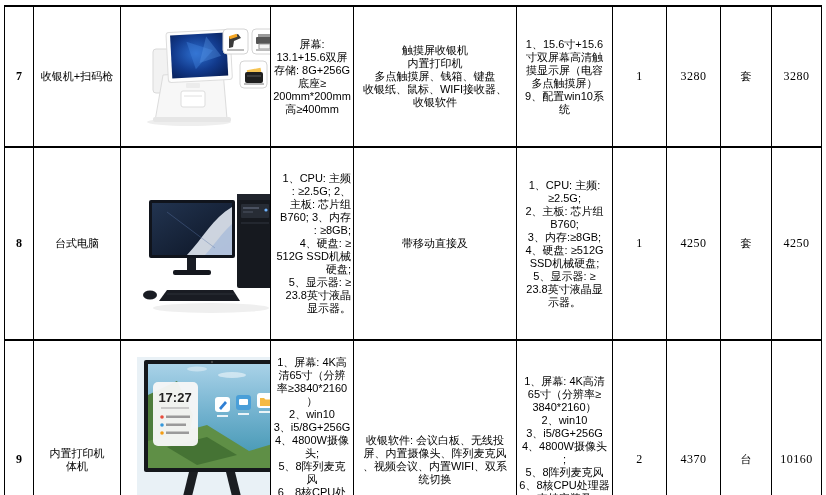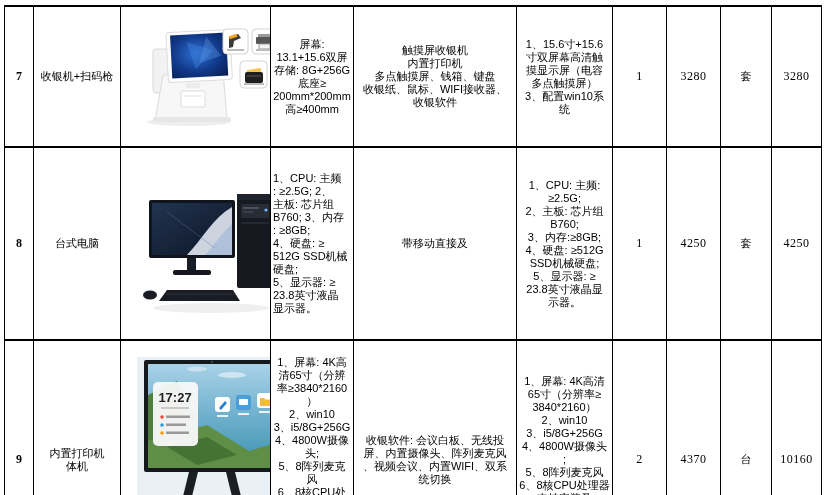--- a/index.html
+++ b/index.html
@@ -6,21 +6,21 @@
   body{width:826px;height:495px;overflow:hidden;
        font-family:"Liberation Sans","DejaVu Sans",sans-serif;color:#000;}
   .sheet{position:relative;width:826px;height:495px;background:#fff;}
   table{border-collapse:collapse;table-layout:fixed;width:818px;margin:5px 0 0 4px;}
   td{border-left:1px solid #000;border-right:1px solid #000;
      border-top:2px solid #000;border-bottom:2px solid #000;
      vertical-align:middle;text-align:center;font-size:11px;line-height:13px;
      padding:1px 2px;overflow:hidden;}
   tr.r7{height:111px;} tr.r8{height:163px;} tr.r9{height:209px;}
   .pre{white-space:pre-line;}
-  .left{text-align:left;}
+  .left{text-align:right;}
   .rowno{font-family:"Liberation Serif","DejaVu Serif",serif;font-weight:bold;font-size:12px;}
   .num{font-family:"Liberation Serif","DejaVu Serif",serif;font-size:12px;letter-spacing:.5px;}
   .imgcell{padding:16px;}
   .imgcell svg{display:block;margin:0 auto;}
 </style>
 </head>
 <body>
 
 <div class="sheet">
 <table>
@@ -102,21 +102,21 @@
 高≥400mm</td>
   <td class="pre">触摸屏收银机
 内置打印机
 多点触摸屏、钱箱、键盘
 收银纸、鼠标、WIFI接收器、
 收银软件</td>
   <td class="pre">1、15.6寸+15.6
 寸双屏幕高清触
 摸显示屏（电容
 多点触摸屏）
-3、配置win10系
+9、配置win10系
 统</td>
   <td class="num">1</td>
   <td class="num">3280</td>
   <td>套</td>
   <td class="num">3280</td>
 </tr>
 
 <tr class="r8">
   <td class="rowno">8</td>
   <td class="pre">台式电脑</td>

